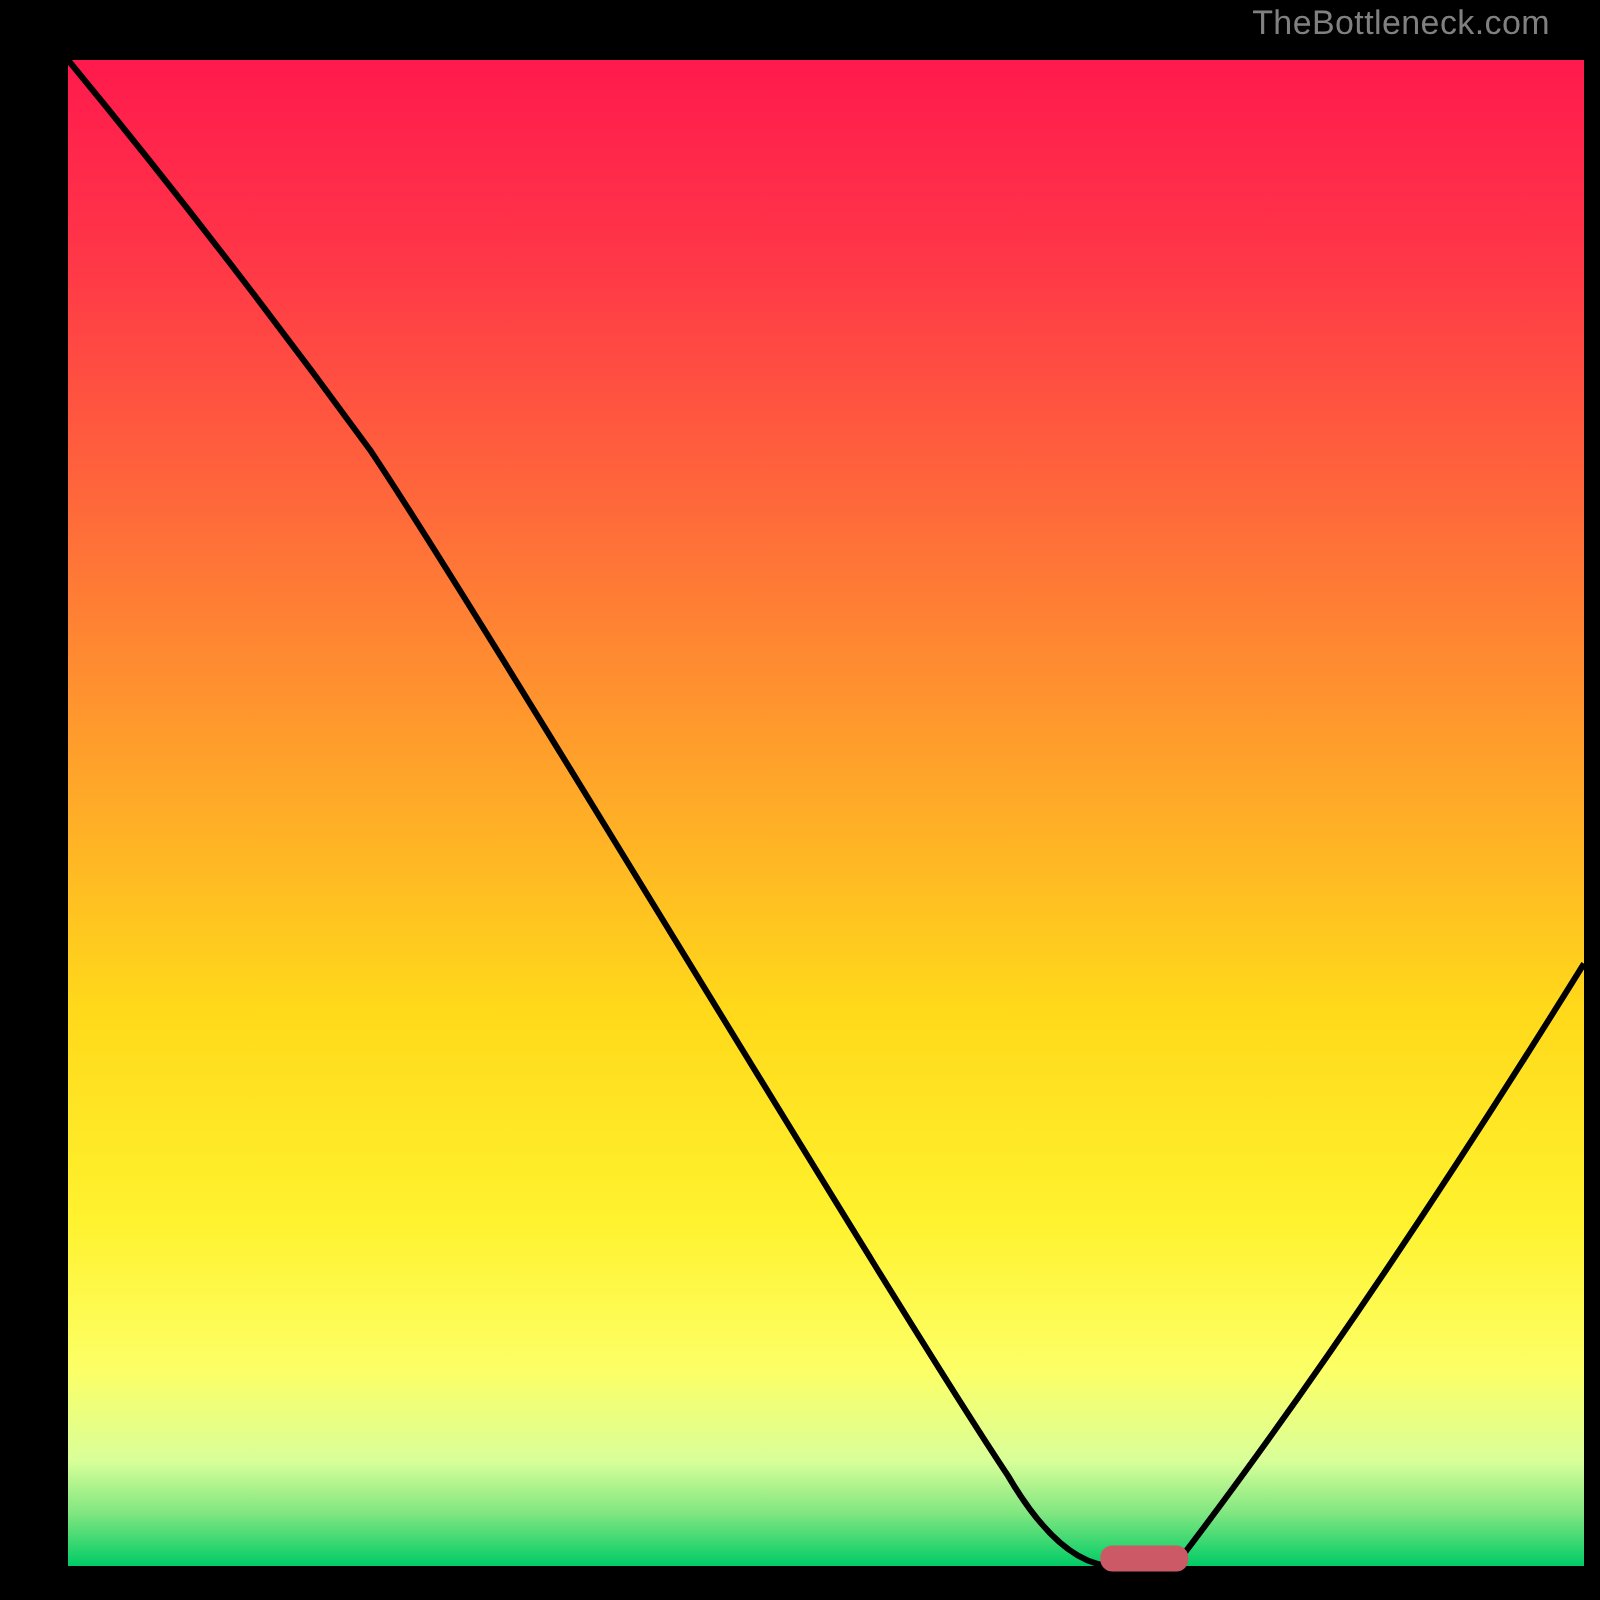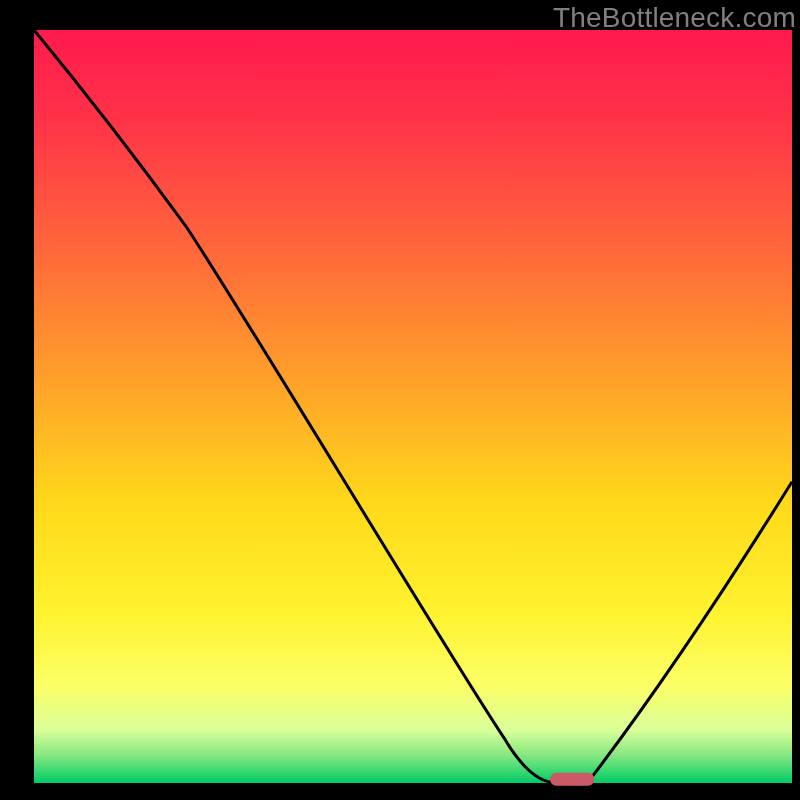--- a/index.html
+++ b/index.html
@@ -13,23 +13,23 @@
   }
   .frame {
     position: relative;
     width: 800px;
     height: 800px;
     background: #000;
   }
   .watermark {
     position: absolute;
     top: 2px;
-    right: 4px;
+    right: 25px;
     color: #808080;
-    font-size: 28px;
+    font-size: 17px;
     font-weight: 500;
     letter-spacing: 0.2px;
     z-index: 5;
     text-align: center;
   }
   svg {
     display: block;
   }
 </style>
 </head>

